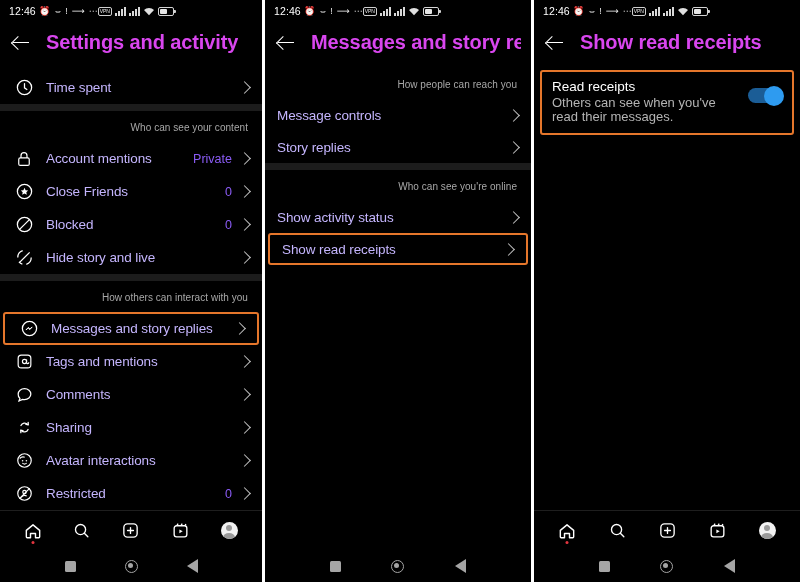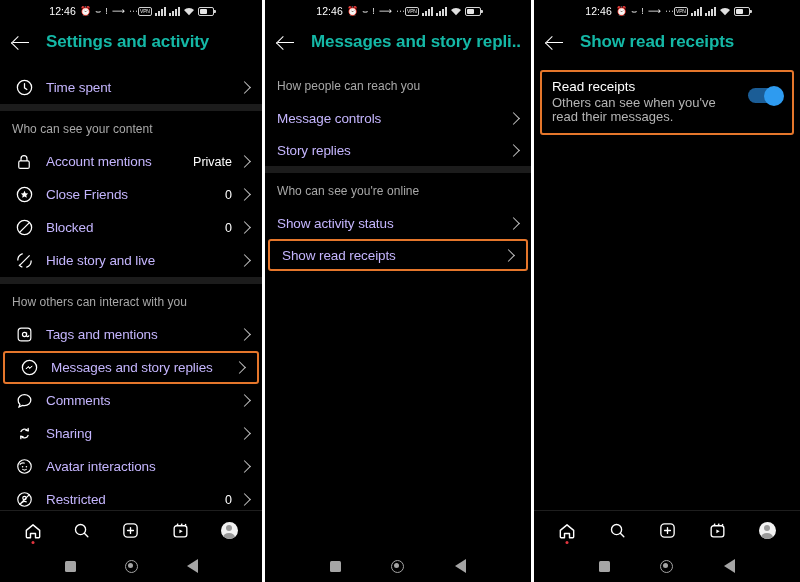--- a/index.html
+++ b/index.html
@@ -20,21 +20,21 @@
   .panel.p1 { width: 262px; }
   .panel.p2 { width: 266px; }
   .panel.p3 { width: 266px; }
   .gap { flex: 0 0 3px; background: #ffffff; height: 582px; }
 
   
   .statusbar {
     height: 22px;
     display: flex;
     align-items: center;
-    justify-content: center;
+    justify-content: flex-start;
     padding: 0 8px 0 9px;
     color: #ffffff;
     font-size: 10px;
     letter-spacing: .1px;
   }
   .sb-left { display: flex; align-items: center; gap: 4px; }
   .sb-right { display: flex; align-items: center; gap: 3px; }
   .sb-time { font-size: 10.5px; font-weight: 400; color: #fff; }
   .sb-ico { display: inline-block; line-height: 1; color: #e9e9e9; font-size: 9px; }
   .vpnbadge {
@@ -78,32 +78,33 @@
     width: 16px; height: 1.6px; background: #ffffff;
   }
   .backarrow::after {
     content: "";
     position: absolute; left: 3px; top: 6.5px;
     width: 9px; height: 9px;
     border-left: 1.6px solid #ffffff; border-bottom: 1.6px solid #ffffff;
     transform: rotate(45deg);
   }
   .apptitle {
-    color: #14b8a6;
-    font-size: 17px;
+    color: #d946ef;
+    font-size: 20px;
     font-weight: 700;
     letter-spacing: -.1px;
     white-space: nowrap;
     overflow: hidden;
   }
   .section-label {
     color: #a8a8a8;
-    font-size: 12px;
+    font-size: 10px;
     padding: 11px 14px 9px 12px;
     letter-spacing: .05px;
+    text-align: right;
   }
   .divider { height: 7px; background: #1c1c1c; }
   .topsliver { height: 9px; }
 
   .row {
     display: flex;
     align-items: center;
     min-height: 33px;
     padding: 0 11px 0 12px;
     cursor: pointer;
@@ -117,21 +118,21 @@
   }
   .row .ico svg { display: block; }
   .row .label {
     color: #c4b5fd;
     font-size: 13.5px;
     flex: 1 1 auto;
     letter-spacing: -.1px;
     white-space: nowrap;
   }
   .row .value {
-    color: #ffffff;
+    color: #8b5cf6;
     font-size: 12.5px;
     margin-right: 8px;
     white-space: nowrap;
   }
   .chev {
     width: 9px; height: 9px;
     border-top: 1.4px solid #c3c3c3;
     border-right: 1.4px solid #c3c3c3;
     transform: rotate(45deg);
     flex: 0 0 auto;
@@ -313,40 +314,40 @@
         </svg>
       </span>
       <span class="label">Hide story and live</span>
       <span class="chev"></span>
     </div>
 
     <div class="divider"></div>
 
     <div class="section-label">How others can interact with you</div>
 
+    <div class="row hlbox" style="margin:0 3px;">
+      <span class="ico">
+        <svg width="19" height="19" viewBox="0 0 24 24" fill="none" stroke="#fff" stroke-width="1.6">
+          <circle cx="12" cy="12" r="9"></circle>
+          <path d="M7.5 13.8l3-3.2 2 1.9 2.9-2.4-3 3.3-2-1.9z" fill="#fff" stroke="#fff" stroke-width="1.1" stroke-linejoin="round"></path>
+        </svg>
+      </span>
+      <span class="label">Messages and story replies</span>
+      <span class="chev"></span>
+    </div>
+
     <div class="row">
       <span class="ico">
         <svg width="19" height="19" viewBox="0 0 24 24" fill="none" stroke="#fff" stroke-width="1.5">
           <rect x="4" y="4" width="16" height="16" rx="4"></rect>
           <circle cx="12" cy="12" r="2.6"></circle>
           <path d="M14.6 9.6v3.6c0 1 .7 1.6 1.5 1.6s1.4-.7 1.4-1.8"></path>
         </svg>
       </span>
       <span class="label">Tags and mentions</span>
-      <span class="chev"></span>
-    </div>
-
-    <div class="row hlbox" style="margin:0 3px;">
-      <span class="ico">
-        <svg width="19" height="19" viewBox="0 0 24 24" fill="none" stroke="#fff" stroke-width="1.6">
-          <circle cx="12" cy="12" r="9"></circle>
-          <path d="M7.5 13.8l3-3.2 2 1.9 2.9-2.4-3 3.3-2-1.9z" fill="#fff" stroke="#fff" stroke-width="1.1" stroke-linejoin="round"></path>
-        </svg>
-      </span>
-      <span class="label">Messages and story replies</span>
       <span class="chev"></span>
     </div>
 
     <div class="row">
       <span class="ico">
         <svg width="19" height="19" viewBox="0 0 24 24" fill="none" stroke="#fff" stroke-width="1.6">
           <path d="M20 11.5c0 4-3.6 7-8 7a9.6 9.6 0 0 1-2.3-.3L5 20l1.2-3.1A6.7 6.7 0 0 1 4 11.5c0-3.9 3.6-7 8-7s8 3.1 8 7z"></path>
         </svg>
       </span>
       <span class="label">Comments</span>

